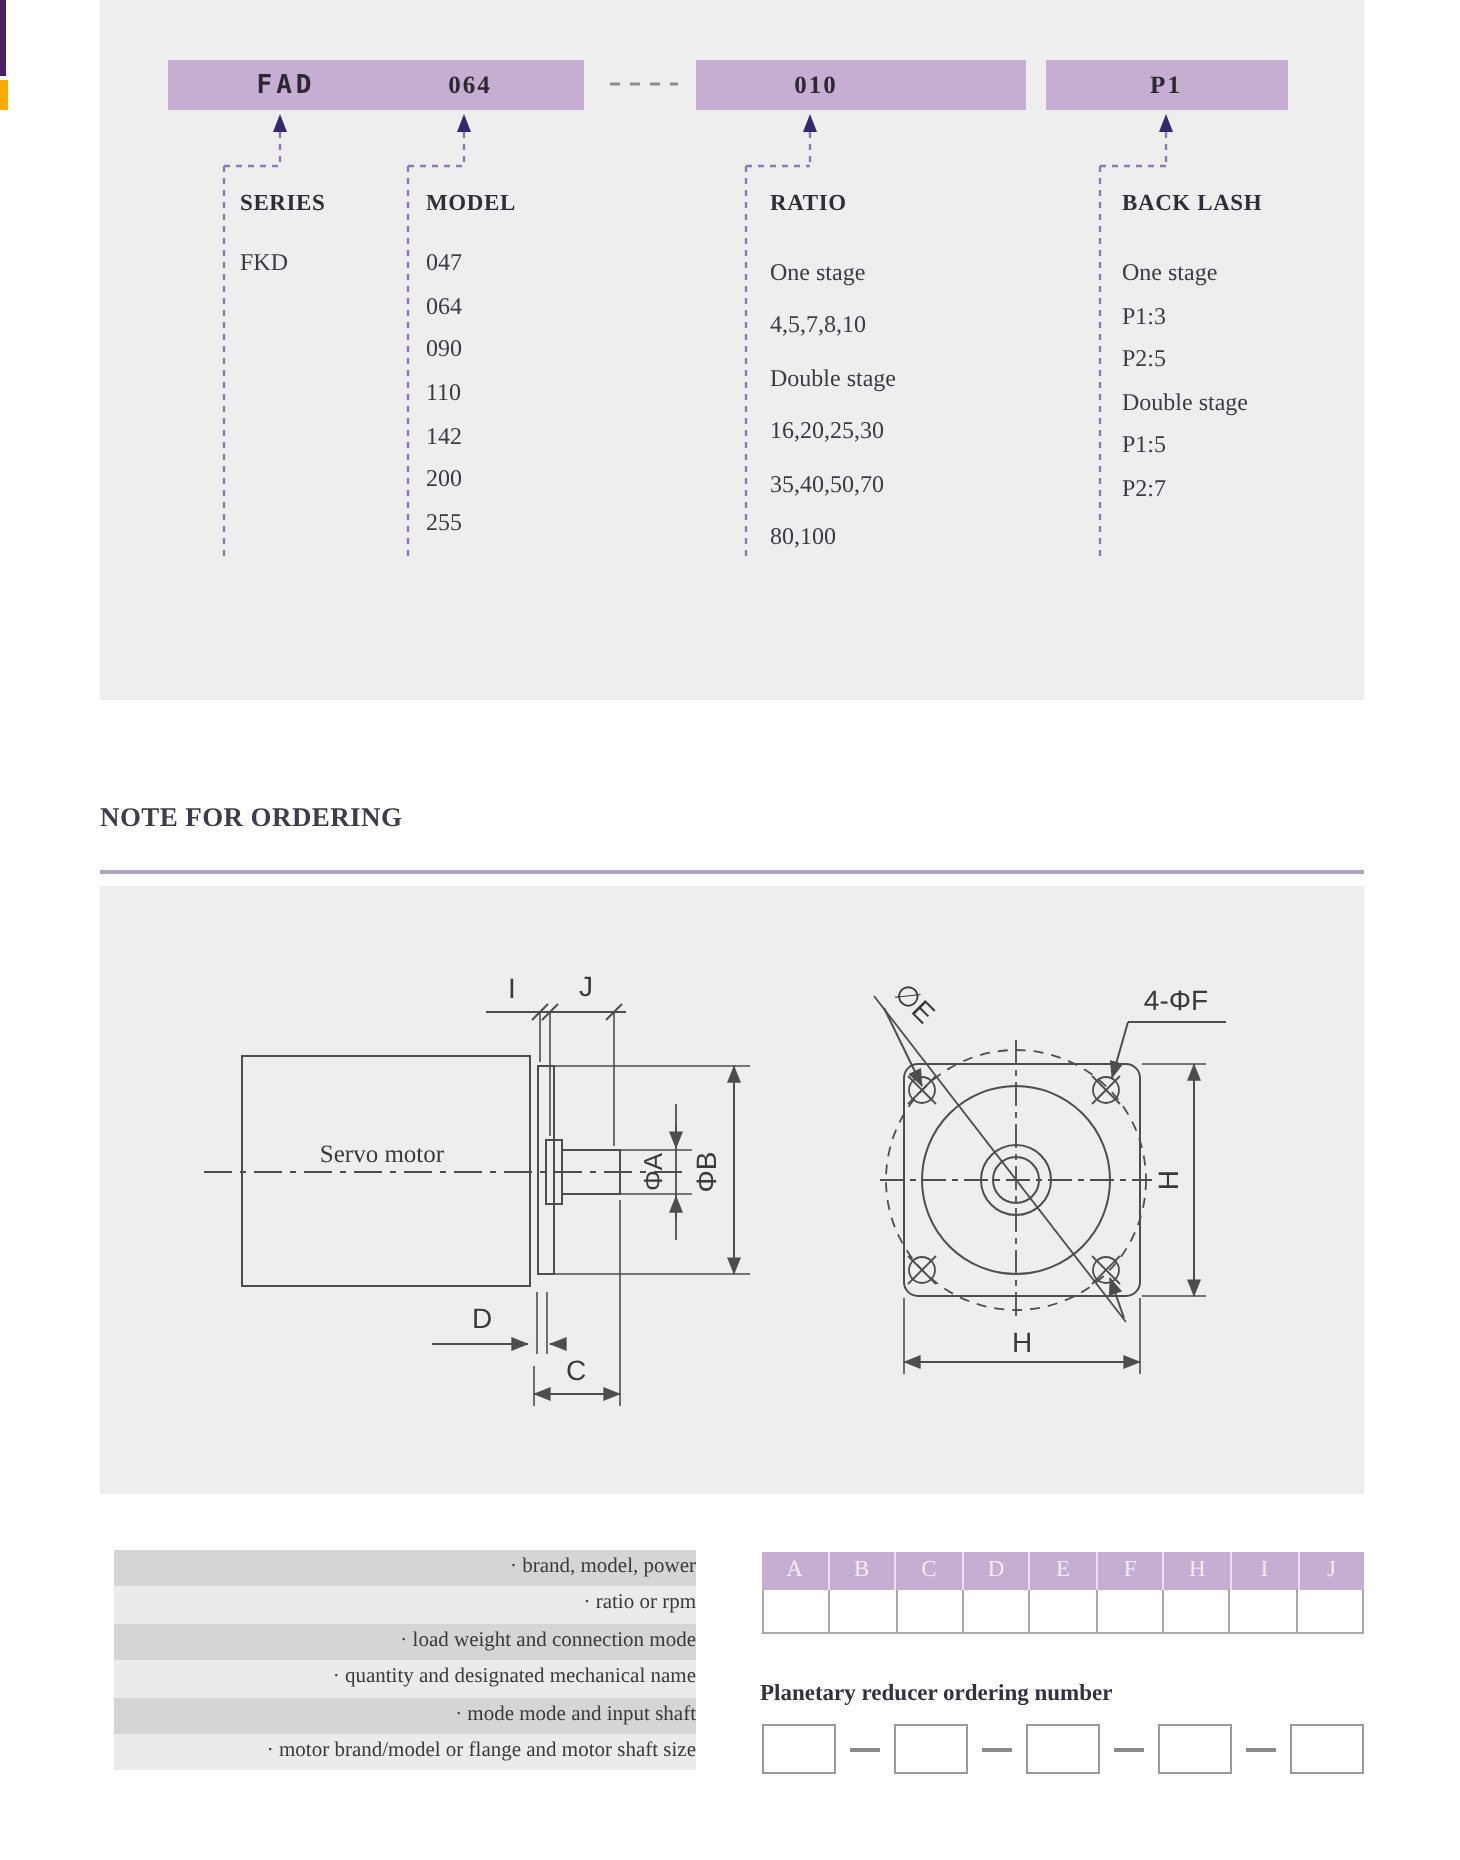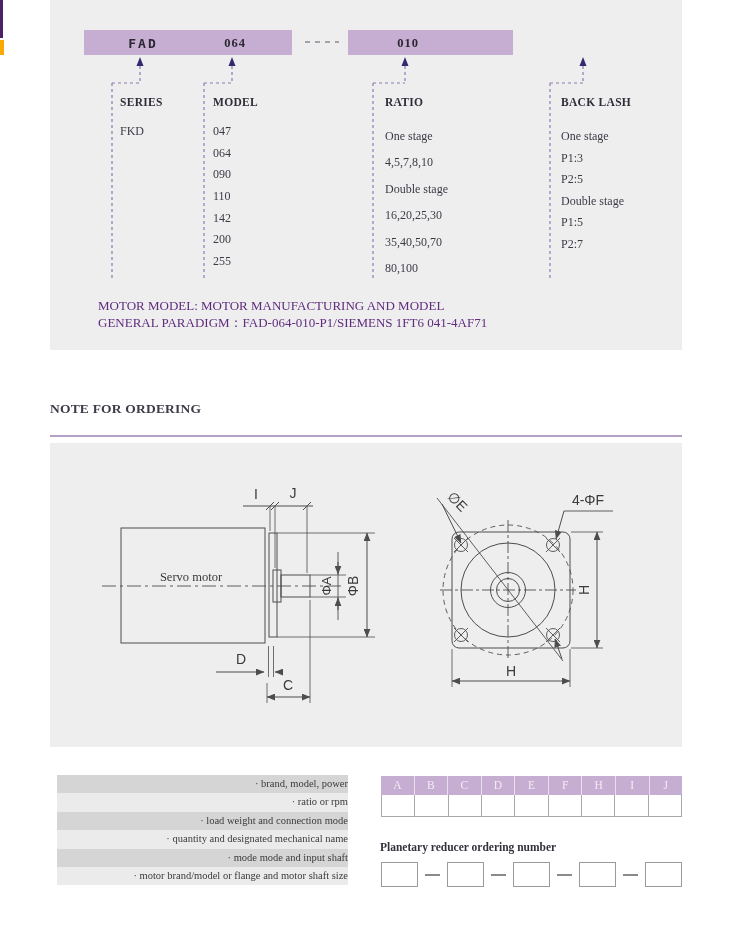--- a/index.html
+++ b/index.html
@@ -98,20 +98,23 @@
       </g>
     </svg>
 
     <div class="mbox mbox1">
       <span class="mono" style="left:59px">FAD</span>
       <span style="left:151px">064</span>
     </div>
     <div class="mbox mbox2">
       <span style="left:60px">010</span>
     </div>
+    <div class="mbox mbox3">
+      <span style="left:60px">P1</span>
+    </div>
 
     <div class="col col-series">
       <div class="col-h">SERIES</div>
       <div class="ci">
           <div>FKD</div>
         </div>
     </div>
     <div class="col col-model">
       <div class="col-h">MODEL</div>
       <div class="ci">
@@ -140,24 +143,20 @@
       <div class="ci">
           <div>One stage</div>
           <div>P1:3</div>
           <div>P2:5</div>
           <div>Double stage</div>
           <div>P1:5</div>
           <div>P2:7</div>
         </div>
     </div>
 
-    <div class="motor-model">
-      <div>MOTOR MODEL: MOTOR MANUFACTURING AND MODEL</div>
-      <div>GENERAL PARADIGM：FAD-064-010-P1/SIEMENS 1FT6 041-4AF71</div>
-    </div>
   </div>
 
   <div class="note-title">NOTE FOR ORDERING</div>
 
   <div class="draw-box">
     <svg width="632" height="304" viewBox="0 0 632 304">
       <defs>
         <marker id="arr" viewBox="0 0 10 8" refX="9.5" refY="4" markerWidth="9" markerHeight="7" orient="auto-start-reverse">
             <path d="M0,0 L10,4 L0,8 z" fill="#4d4d4d"></path>
           </marker>

